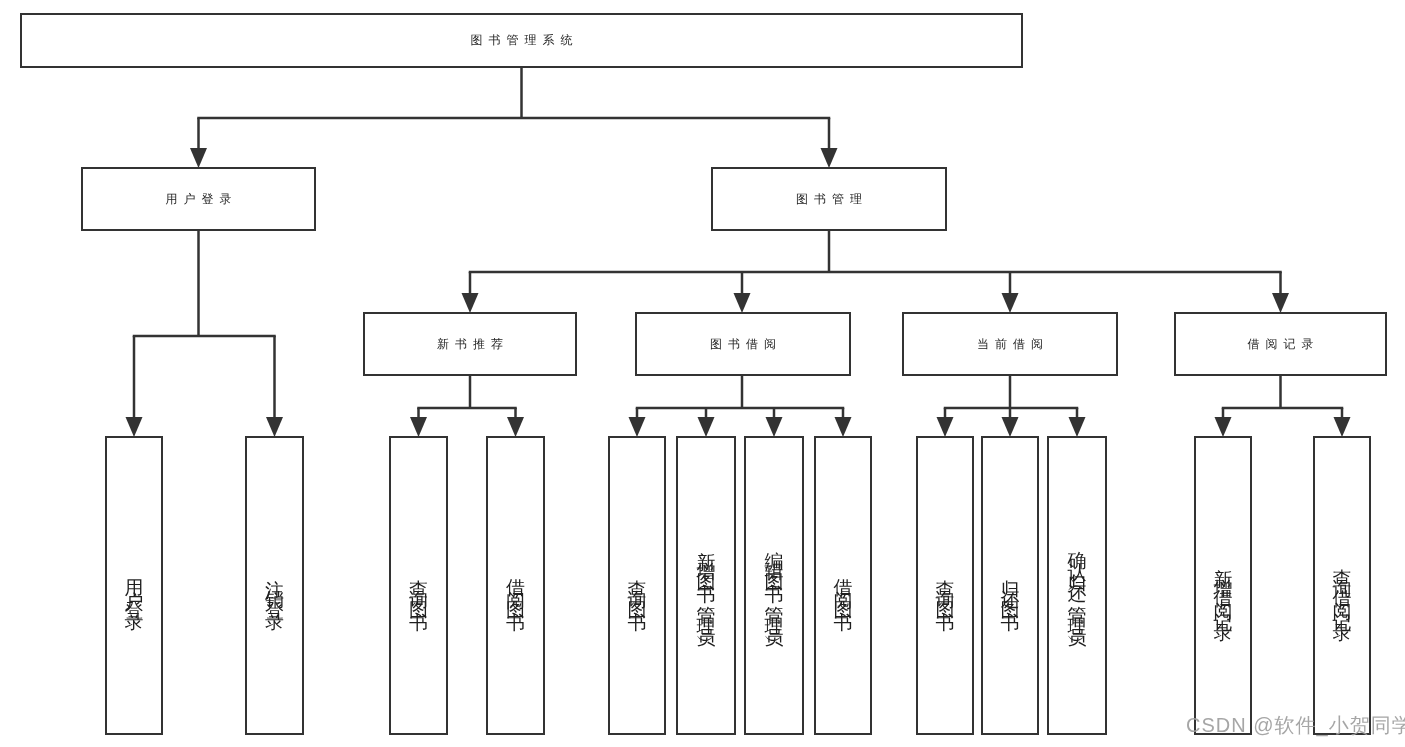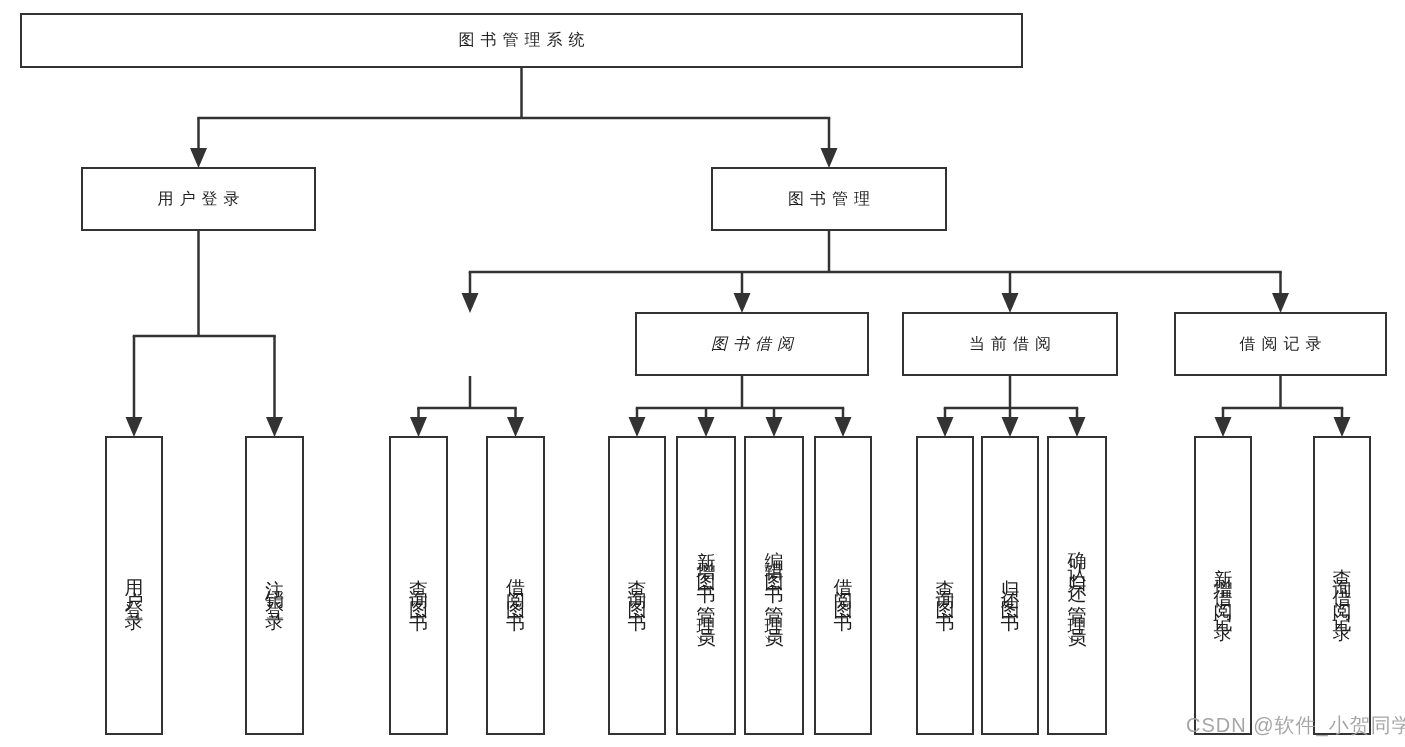--- a/index.html
+++ b/index.html
@@ -24,21 +24,21 @@
   .box {
     position: absolute;
     box-sizing: border-box;
     border: 2.5px solid #333333;
     background: #ffffff;
     color: #1f1f1f;
     display: flex;
     align-items: center;
     justify-content: center;
     z-index: 2;
-    font-size: 16px;
+    font-size: 12px;
     letter-spacing: 6px;
     text-indent: 6px;
     white-space: nowrap;
   }
   .box.vertical {
     writing-mode: vertical-rl;
     text-orientation: mixed;
     font-size: 19px;
     letter-spacing: 11px;
     text-indent: 0;
@@ -110,21 +110,22 @@
       <line x1="1221.75" y1="408" x2="1343.25" y2="408" stroke="#333333" stroke-width="2.5"></line>
       <line x1="1223" y1="408" x2="1223" y2="420" stroke="#333333" stroke-width="2.5"></line>
       <polygon points="1214.5,417 1231.5,417 1223,437" fill="#333333"></polygon>
       <line x1="1342" y1="408" x2="1342" y2="420" stroke="#333333" stroke-width="2.5"></line>
       <polygon points="1333.5,417 1350.5,417 1342,437" fill="#333333"></polygon>
     </svg>
   <div class="watermark">CSDN @软件_小贺同学</div>
 <div class="box" style="left: 20px; top: 13px; width: 1003px; height: 55px;">图书管理系统</div>
     <div class="box" style="left: 81px; top: 167px; width: 235px; height: 64px;">用户登录</div>
     <div class="box" style="left: 711px; top: 167px; width: 236px; height: 64px;">图书管理</div>
-    <div class="box" style="left: 635px; top: 312px; width: 234px; height: 64px; font-style: italic;">图书借阅</div>
+    <div class="box" style="left: 363px; top: 312px; width: 214px; height: 64px;">新书推荐</div>
+    <div class="box" style="left: 635px; top: 312px; width: 216px; height: 64px;">图书借阅</div>
     <div class="box" style="left: 1174px; top: 312px; width: 213px; height: 64px;">借阅记录</div>
     <div class="box" style="left: 902px; top: 312px; width: 216px; height: 64px;">当前借阅</div>
     <div class="box vertical" style="left: 105px; top: 436px; width: 58px; height: 299px;">用户登录</div>
     <div class="box vertical" style="left: 245px; top: 436px; width: 59px; height: 299px;">注销登录</div>
     <div class="box vertical" style="left: 389px; top: 436px; width: 59px; height: 299px;">查询图书</div>
     <div class="box vertical" style="left: 486px; top: 436px; width: 59px; height: 299px;">借阅图书</div>
     <div class="box vertical" style="left: 608px; top: 436px; width: 58px; height: 299px;">查询图书</div>
     <div class="box vertical" style="left: 676px; top: 436px; width: 60px; height: 299px;">新增图书（管理员）</div>
     <div class="box vertical" style="left: 744px; top: 436px; width: 60px; height: 299px;">编辑图书（管理员）</div>
     <div class="box vertical" style="left: 814px; top: 436px; width: 58px; height: 299px;">借阅图书</div>

